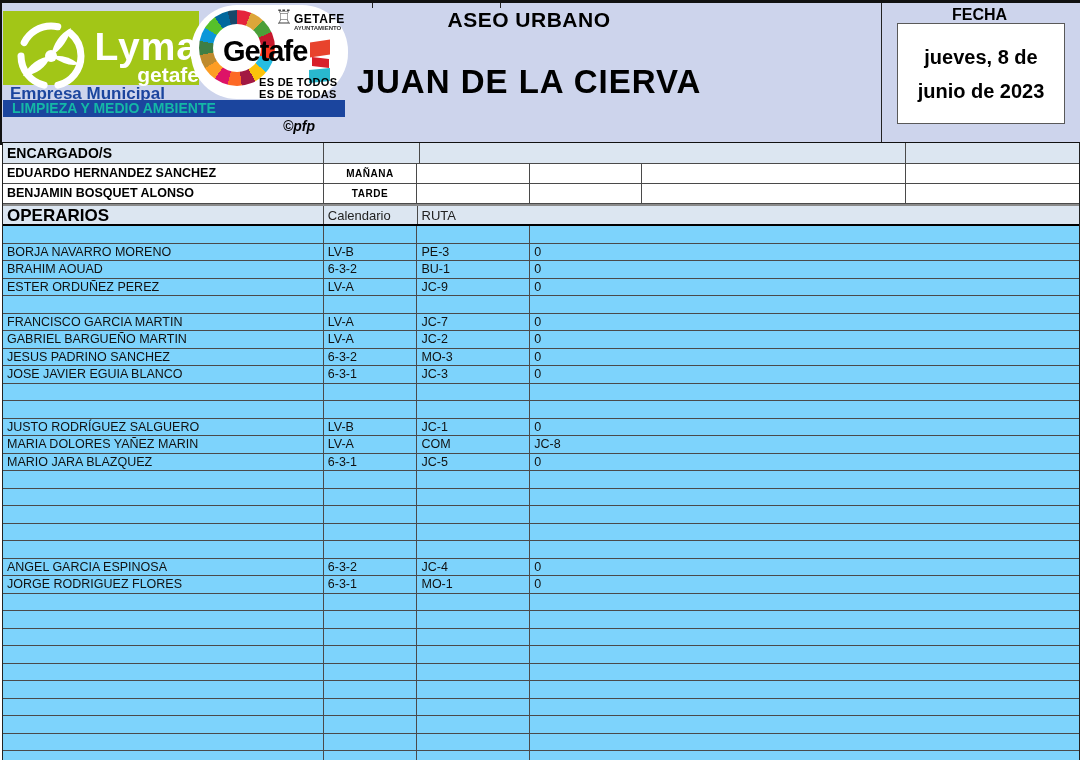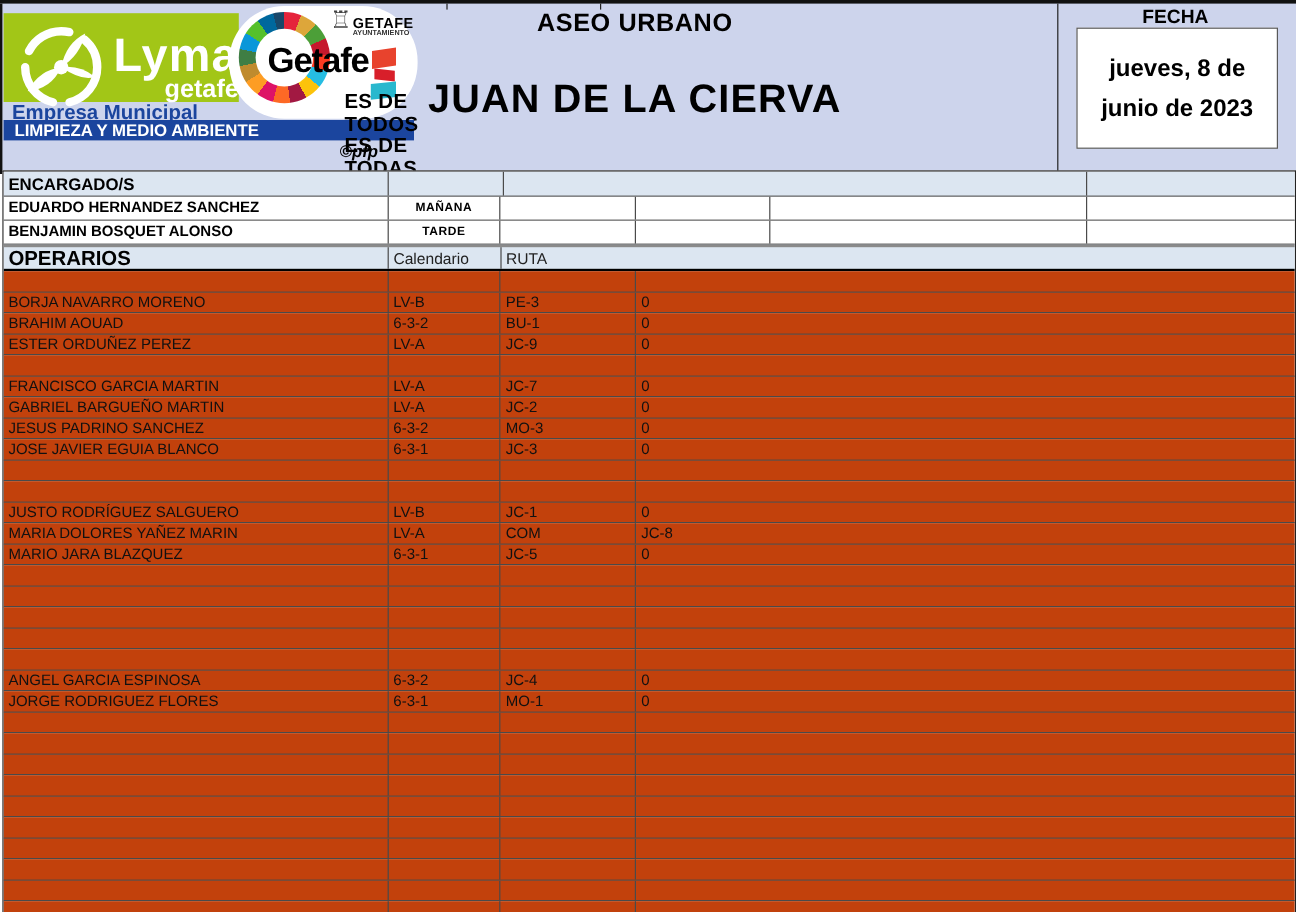--- a/index.html
+++ b/index.html
@@ -39,21 +39,21 @@
 
   
   .green-box { position:absolute; left:3px; top:8px; width:196px; height:74px; background:#a2c617; }
   .spiral { position:absolute; left:12px; top:9px; }
   .lyma-text { position:absolute; left:70px; top:16px; width:126px; text-align:right; color:#fff; line-height:1; }
   .lyma-text .big { font-size:39px; font-weight:bold; letter-spacing:1px; }
   .lyma-text .small { font-size:21px; font-weight:bold; margin-top:-2px; }
   .empresa { position:absolute; left:10px; top:81px; font-size:17px; font-weight:bold; color:#1b459e; }
   .navy-bar {
     position:absolute; left:3px; top:97px; width:342px; height:17px; background:#1b459e;
-    color:#ffffff; font-size:14px; font-weight:bold; line-height:17px; padding-left:9px; box-sizing:border-box;
+    color:#14b8a6; font-size:14px; font-weight:bold; line-height:17px; padding-left:9px; box-sizing:border-box;
   }
   .pfp { position:absolute; left:283px; top:115px; font-size:14px; font-weight:bold; font-style:italic; }
 
   
   .getafe-blob {
     position:absolute; left:191px; top:2px; width:157px; height:94px;
     background:#fff; border-radius:46px;
   }
   .sdg-wheel {
     position:absolute; left:8px; top:5px; width:76px; height:76px; border-radius:50%;
@@ -65,42 +65,42 @@
   .sdg-hole { position:absolute; left:22px; top:19px; width:48px; height:48px; border-radius:50%; background:#fff; }
   .getafe-word { position:absolute; left:32px; top:30px; font-size:29px; font-weight:bold; letter-spacing:-1px; }
   .crest { position:absolute; left:84px; top:2px; font-size:20px; color:#444; line-height:1; }
   .ayto { position:absolute; left:103px; top:8px; line-height:1; }
   .ayto .a1 { font-size:12px; font-weight:bold; letter-spacing:0.5px; }
   .ayto .a2 { font-size:6px; font-weight:bold; color:#333; }
   .flag { position:absolute; }
   .flag.f1 { left:119px; top:36px; width:20px; height:15px; background:#e8432d; transform:skewY(-8deg); }
   .flag.f2 { left:121px; top:53px; width:17px; height:9px;  background:#d81f2a; transform:skewY(6deg); }
   .flag.f3 { left:118px; top:64px; width:21px; height:13px; background:#29b8ce; transform:skewY(-6deg); }
-  .tagline { position:absolute; left:96px; top:71px; font-size:17px; font-weight:bold; line-height:1.1; letter-spacing:0.3px; }
+  .tagline { position:absolute; left:68px; top:71px; font-size:11px; font-weight:bold; line-height:1.1; letter-spacing:0.3px; }
 
   
   .sheet {
     position:absolute; left:2px; top:142px; width:1076px; height:618px;
     border-left:1px solid #222; border-right:1px solid #222; border-top:1px solid #111;
     box-sizing:content-box; overflow:hidden; background:#fff;
   }
   .trow { display:flex; border-bottom:1px solid #4a4a4a; box-sizing:border-box; }
   .cell { border-right:1px solid #4a4a4a; box-sizing:border-box; overflow:hidden; white-space:nowrap; }
   .cell:last-child { border-right:none; }
 
   .r-sec { height:21px; background:#dce6f1; }
   .r-sec .cell { font-size:14px; font-weight:bold; line-height:20px; padding-left:4px; }
   .r-shift { height:20px; background:#fff; }
   .r-shift .cell { font-size:12.5px; font-weight:bold; line-height:19px; padding-left:4px; }
   .r-shift .shift { font-size:10px; text-align:center; padding-left:0; letter-spacing:0.5px; }
   .r-oper { height:22px; background:#dce6f1; border-top:2px solid #8a8a8a; border-bottom:2px solid #000000; }
   .r-oper .c-label { font-size:17px; font-weight:bold; line-height:19px; padding-left:4px; }
   .r-oper .c-cal, .r-oper .c-ruta { font-size:13px; line-height:19px; padding-left:4px; color:#222; }
 
-  .r-data { height:17.5px; background:#c2410c; }
+  .r-data { height:17.5px; background:#7dd3fc; }
   .r-data .cell { font-size:12.5px; line-height:16.5px; padding-left:4px; color:#111; }
   .r-data.partial { height:12px; border-bottom:none; }
 
   
   .w-name  { width:336px; }
   .w-cal   { width:98px; }
   .w-ruta  { width:118px; }
   .w-rest  { width:575px; }
   .w-e2    { width:101px; }
   .w-e3    { width:509px; }

